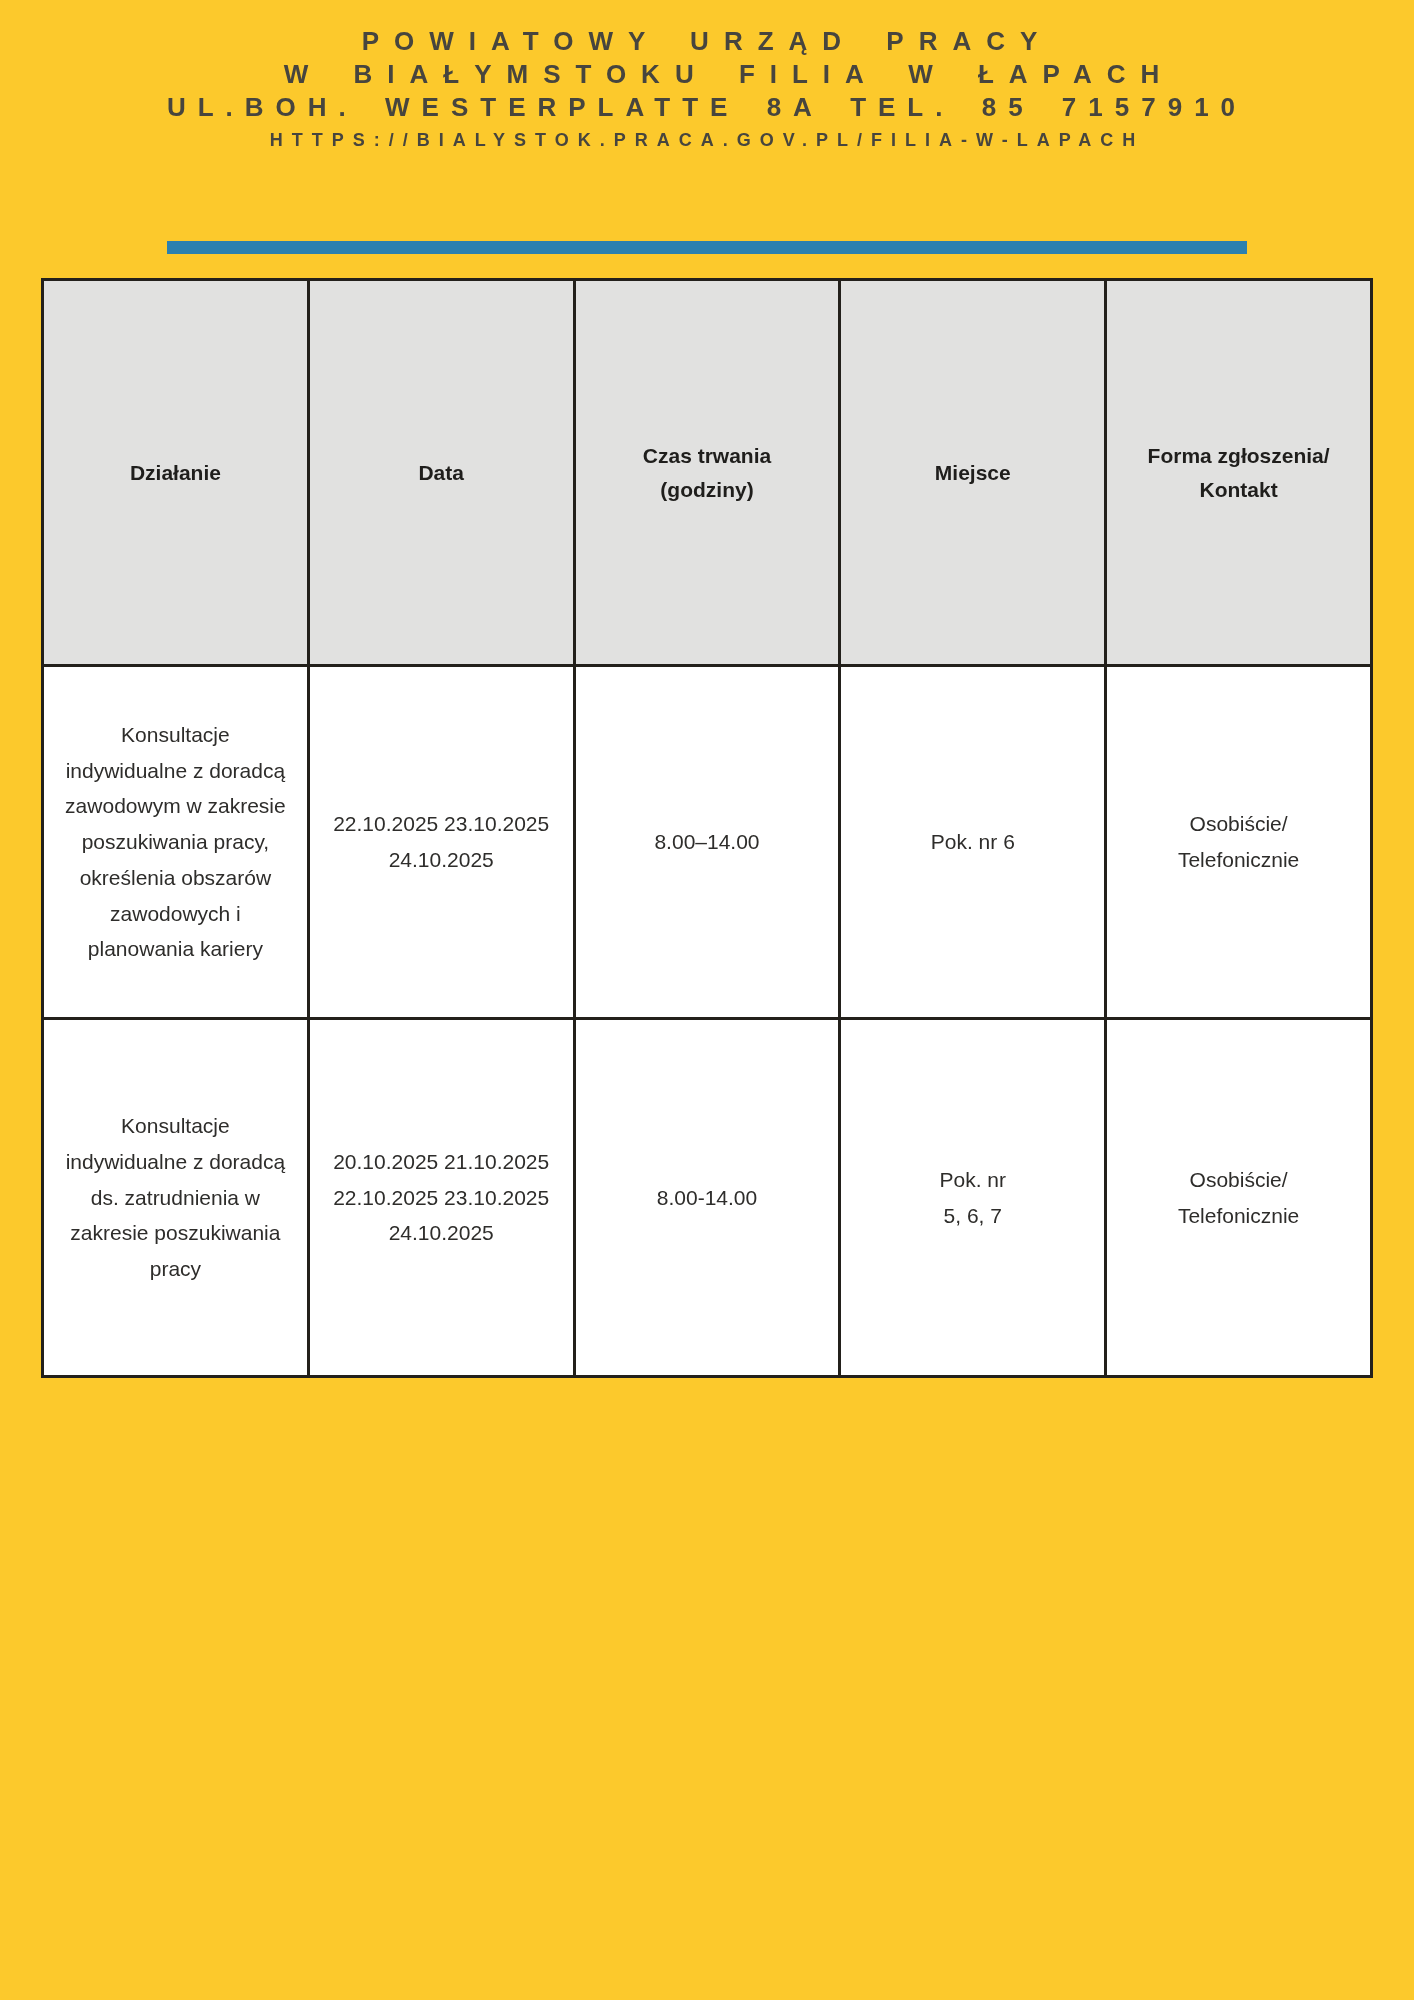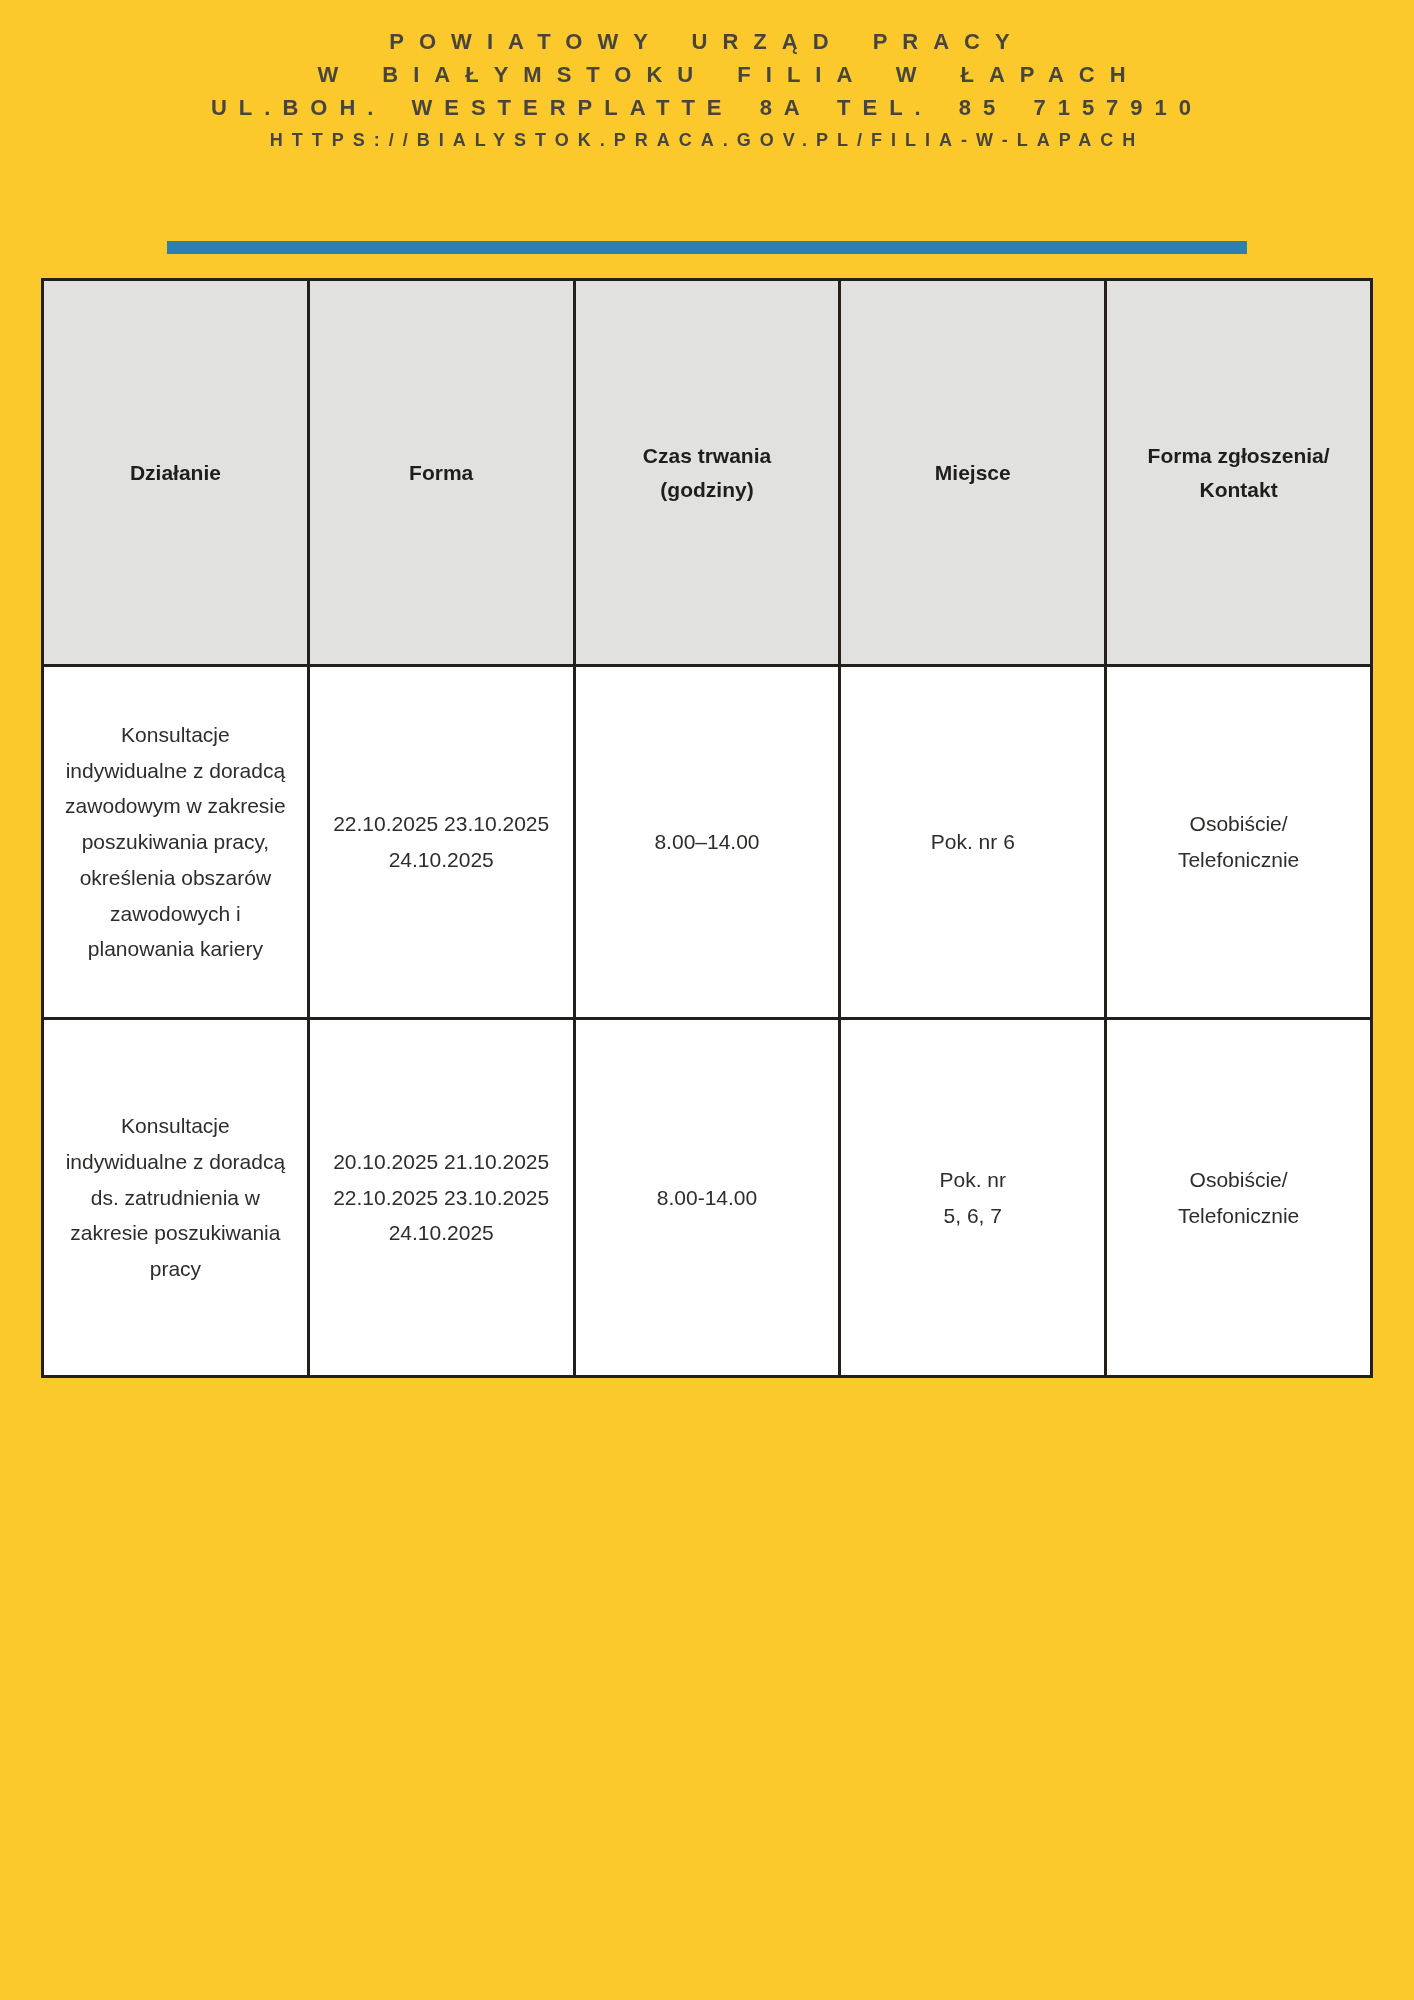--- a/index.html
+++ b/index.html
@@ -7,21 +7,21 @@
   body{
     width:1414px;height:2000px;overflow:hidden;
     background:var(--background,#FCC92C);
     font-family:"Liberation Sans","DejaVu Sans",sans-serif;
   }
   
   .org-header{
     padding-top:25px;text-align:center;
     color:#47453E;font-weight:bold;
   }
-  .hdr-line{white-space:nowrap;font-size:22px;line-height:33px;word-spacing:8px;}
+  .hdr-line{white-space:nowrap;font-size:26px;line-height:33px;word-spacing:8px;}
   .hdr-line:nth-child(1){letter-spacing:15px;}
   .hdr-line:nth-child(2){letter-spacing:15px;margin-left:44px;}
   .hdr-line:nth-child(3){letter-spacing:12px;}
   .hdr-line:nth-child(4){letter-spacing:9px;font-size:18px;}
   
   .accent-bar{
     width:1080px;height:13px;margin:84px auto 0;
     background:var(--accent-bar,#2B80AF);
   }
   
@@ -72,21 +72,21 @@
   <colgroup>
     <col style="width:20%">
       <col style="width:20%">
       <col style="width:20%">
       <col style="width:20%">
       <col style="width:20%">
   </colgroup>
   <tbody>
     <tr class="hrow">
       <th>Działanie</th>
-      <th>Forma</th>
+      <th>Data</th>
       <th>Czas trwania
 (godziny)</th>
       <th>Miejsce</th>
       <th>Forma zgłoszenia/
 Kontakt</th>
     </tr>
     <tr class="r1">
       <td>Konsultacje
 indywidualne z doradcą
 zawodowym w zakresie

